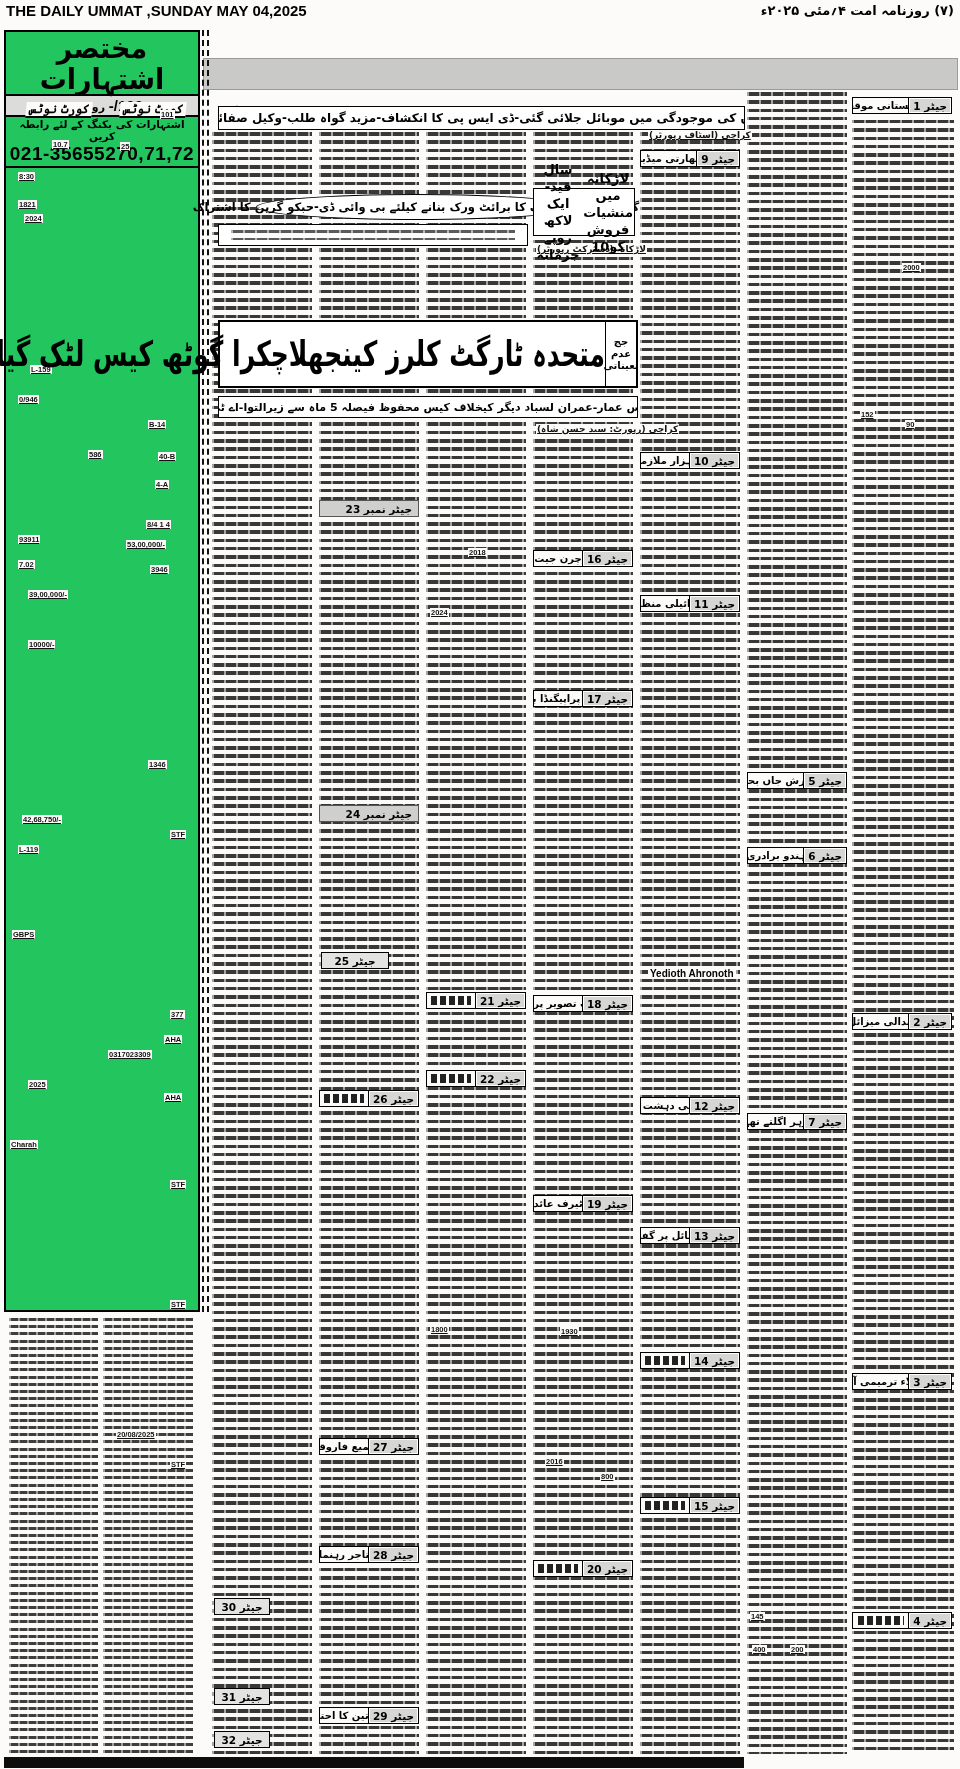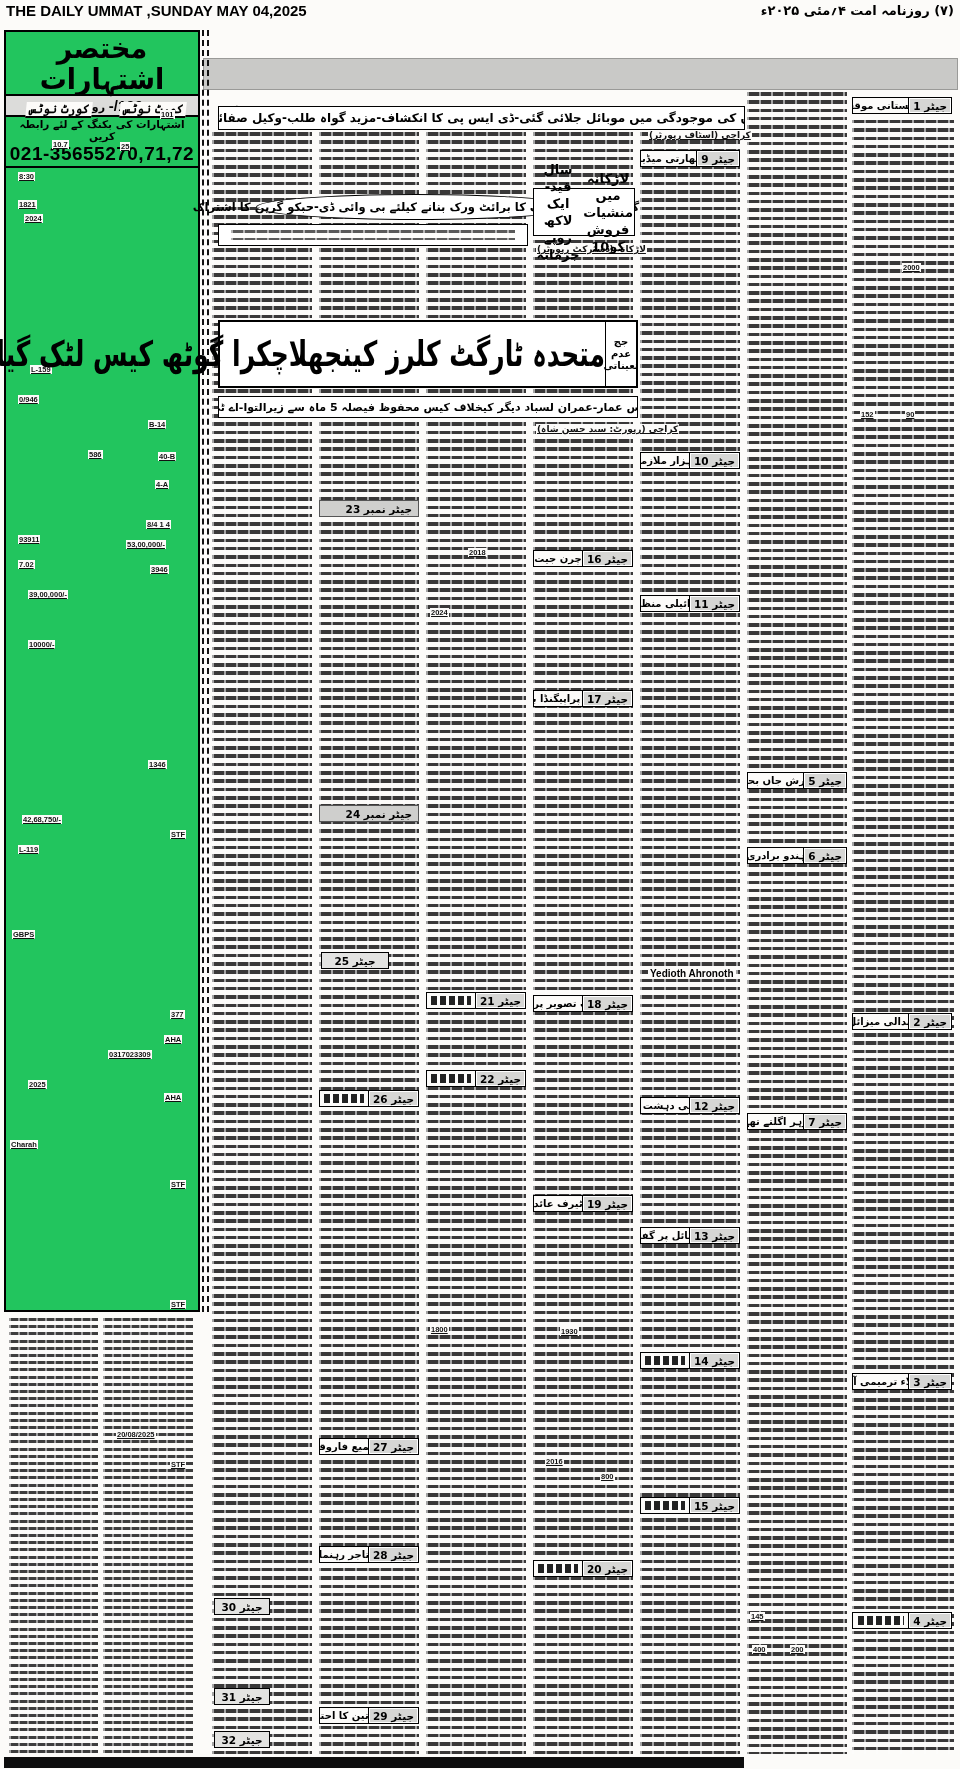--- a/index.html
+++ b/index.html
@@ -289,21 +289,21 @@
     <span class="frag" style="left: 116px; top: 1430px;">20/08/2025</span>
     <span class="frag" style="left: 170px; top: 1460px;">STF</span>
     <span class="frag" style="left: 300px; top: 228px;">128</span>
     <span class="frag" style="left: 468px; top: 548px;">2018</span>
     <span class="frag" style="left: 430px; top: 608px;">2024</span>
     <span class="frag" style="left: 560px; top: 1327px;">1930</span>
     <span class="frag" style="left: 545px; top: 1457px;">2016</span>
     <span class="frag" style="left: 600px; top: 1472px;">800</span>
     <span class="frag" style="left: 902px; top: 263px;">2000</span>
     <span class="frag" style="left: 860px; top: 410px;">152</span>
-    <span class="frag" style="left: 905px; top: 410px;">90</span>
+    <span class="frag" style="left: 905px; top: 420px;">90</span>
     <span class="frag" style="left: 430px; top: 1325px;">1800</span>
     <span class="frag" style="left: 750px; top: 1612px;">145</span>
     <span class="frag" style="left: 790px; top: 1645px;">200</span>
     <span class="frag" style="left: 752px; top: 1645px;">400</span>
     <span class="frag u" style="left: 648px; top: 130px;">کراچی (اسٹاف رپورٹر)</span>
     <span class="frag u" style="left: 536px; top: 424px;">کراچی (رپورٹ: سید حسن شاہ)</span>
     <span class="frag u" style="left: 536px; top: 244px;">لاڑکانہ (ڈسٹرکٹ رپورٹر)</span>
   </div>
 
 </body></html>

